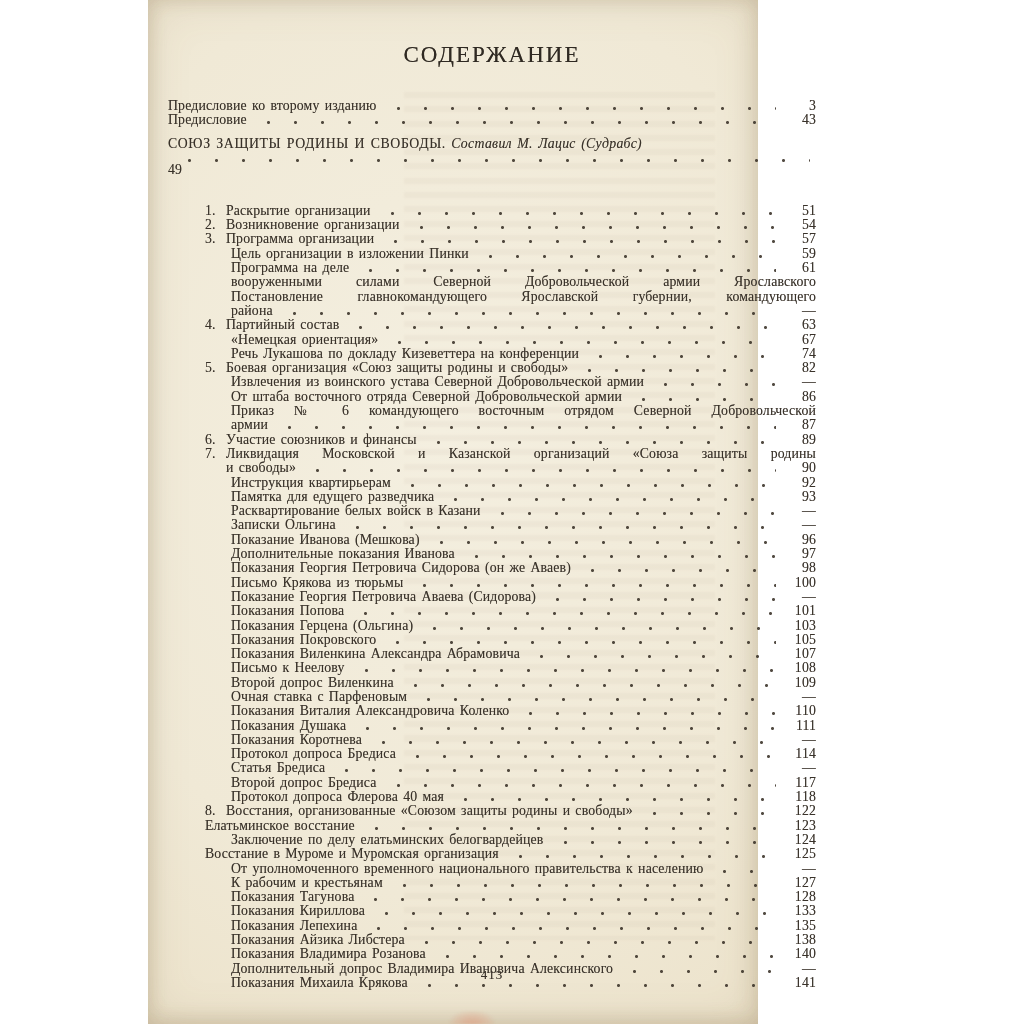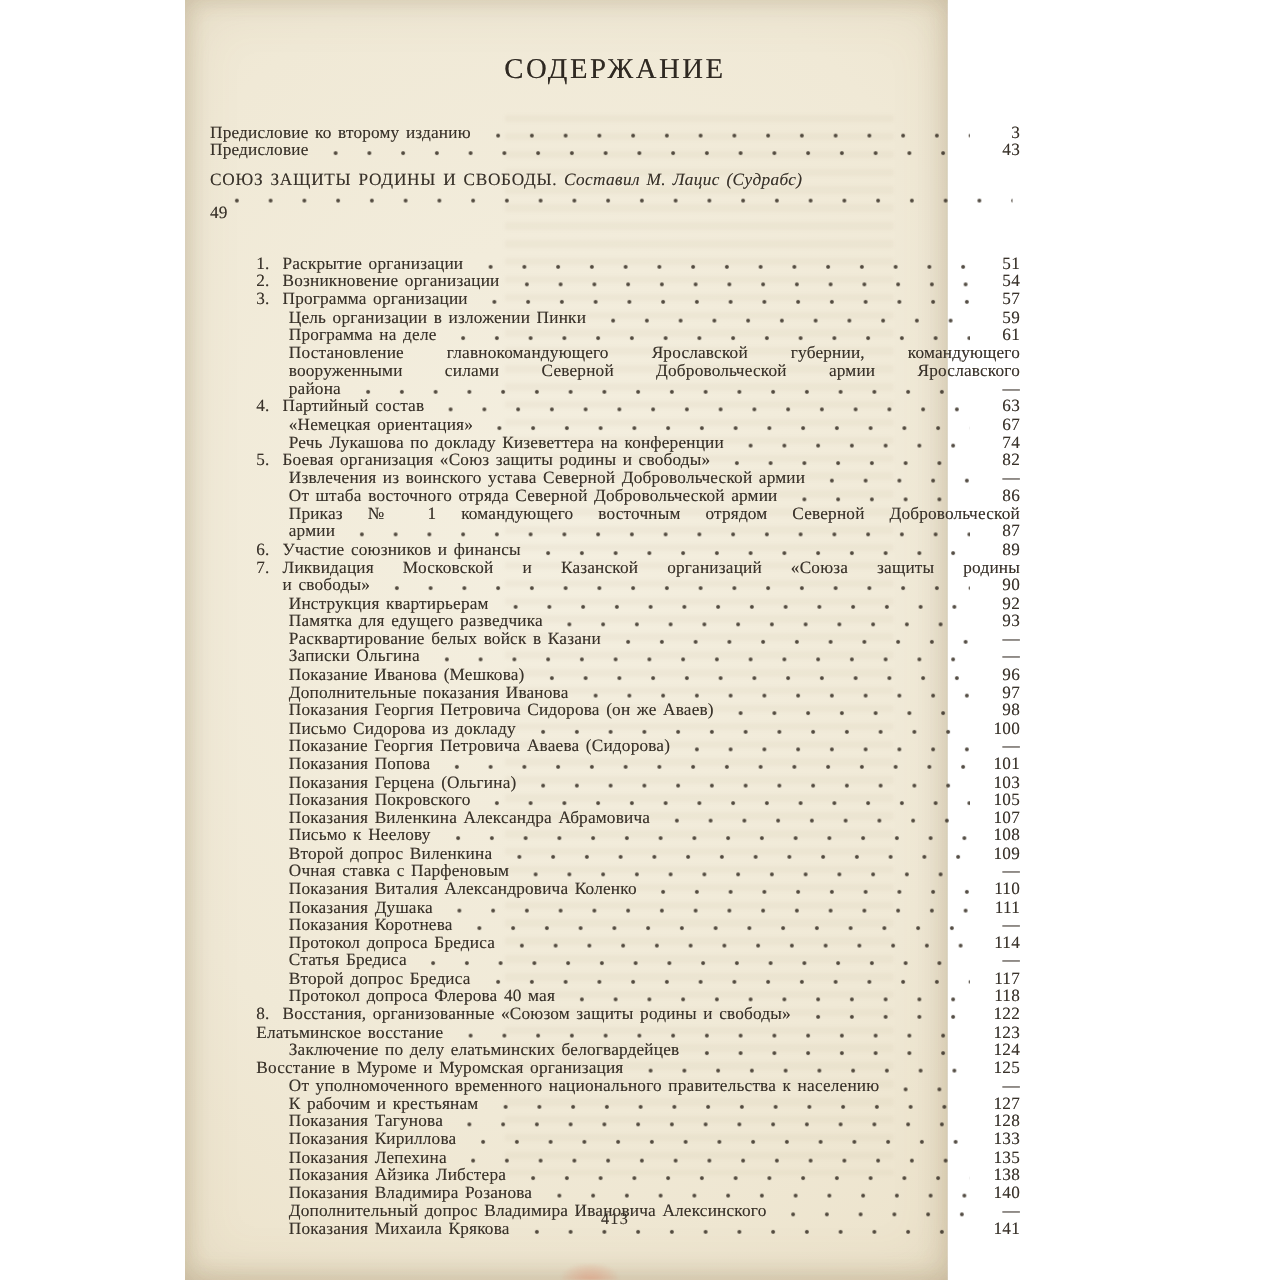--- a/index.html
+++ b/index.html
@@ -112,26 +112,26 @@
       <div class="row lvl2">
         <span class="txt">Цель организации в изложении Пинки</span>
         <span class="leader"></span>
         <span class="pg">59</span>
       </div>
       <div class="row lvl2">
         <span class="txt">Программа на деле</span>
         <span class="leader"></span>
         <span class="pg">61</span>
       </div>
+      <div class="row lvl2 cont just">
+        <span class="txt">вооруженными силами Северной Добровольческой армии Ярославского</span>
+      </div>
       <div class="row lvl2 just">
         <span class="txt">Постановление главнокомандующего Ярославской губернии, командующего</span>
       </div>
-      <div class="row lvl2 cont just">
-        <span class="txt">вооруженными силами Северной Добровольческой армии Ярославского</span>
-      </div>
       <div class="row lvl2 cont">
         <span class="txt">района</span>
         <span class="leader"></span>
         <span class="pg">—</span>
       </div>
       <div class="row lvl1">
         <span class="num">4.</span>
         <span class="txt">Партийный состав</span>
         <span class="leader"></span>
         <span class="pg">63</span>
@@ -156,21 +156,21 @@
         <span class="txt">Извлечения из воинского устава Северной Добровольческой армии</span>
         <span class="leader"></span>
         <span class="pg">—</span>
       </div>
       <div class="row lvl2">
         <span class="txt">От штаба восточного отряда Северной Добровольческой армии</span>
         <span class="leader"></span>
         <span class="pg">86</span>
       </div>
       <div class="row lvl2 just">
-        <span class="txt">Приказ № 1 командующего восточным отрядом Северной Добровольческой</span>
+        <span class="txt">Приказ № 6 командующего восточным отрядом Северной Добровольческой</span>
       </div>
       <div class="row lvl2 cont">
         <span class="txt">армии</span>
         <span class="leader"></span>
         <span class="pg">87</span>
       </div>
       <div class="row lvl1">
         <span class="num">6.</span>
         <span class="txt">Участие союзников и финансы</span>
         <span class="leader"></span>
@@ -214,21 +214,21 @@
         <span class="txt">Дополнительные показания Иванова</span>
         <span class="leader"></span>
         <span class="pg">97</span>
       </div>
       <div class="row lvl2">
         <span class="txt">Показания Георгия Петровича Сидорова (он же Аваев)</span>
         <span class="leader"></span>
         <span class="pg">98</span>
       </div>
       <div class="row lvl2">
-        <span class="txt">Письмо Сидорова из докладу</span>
+        <span class="txt">Письмо Крякова из тюрьмы</span>
         <span class="leader"></span>
         <span class="pg">100</span>
       </div>
       <div class="row lvl2">
         <span class="txt">Показание Георгия Петровича Аваева (Сидорова)</span>
         <span class="leader"></span>
         <span class="pg">—</span>
       </div>
       <div class="row lvl2">
         <span class="txt">Показания Попова</span>

